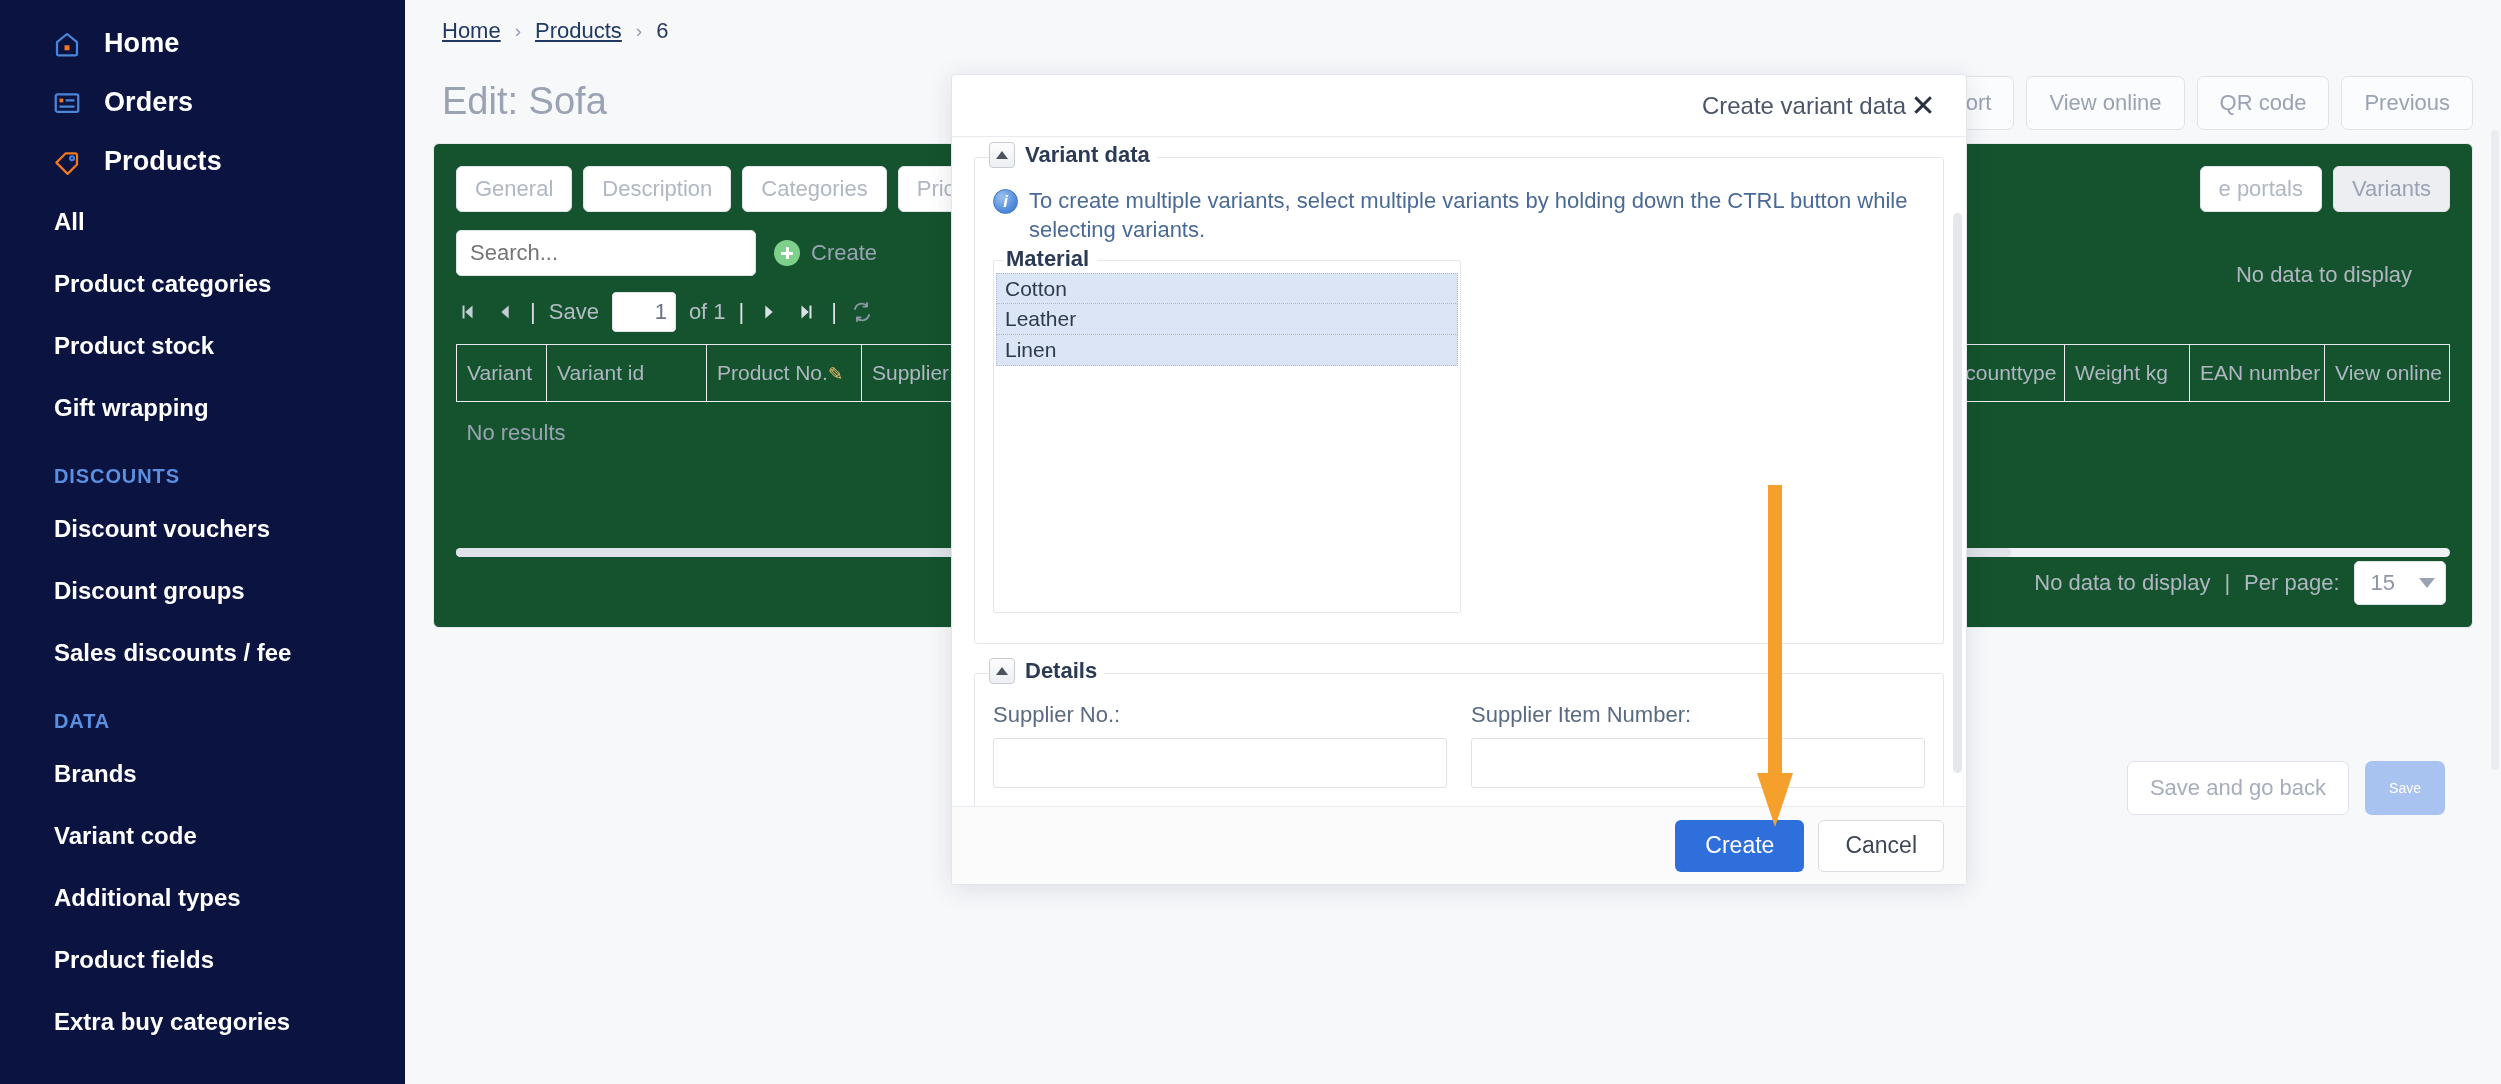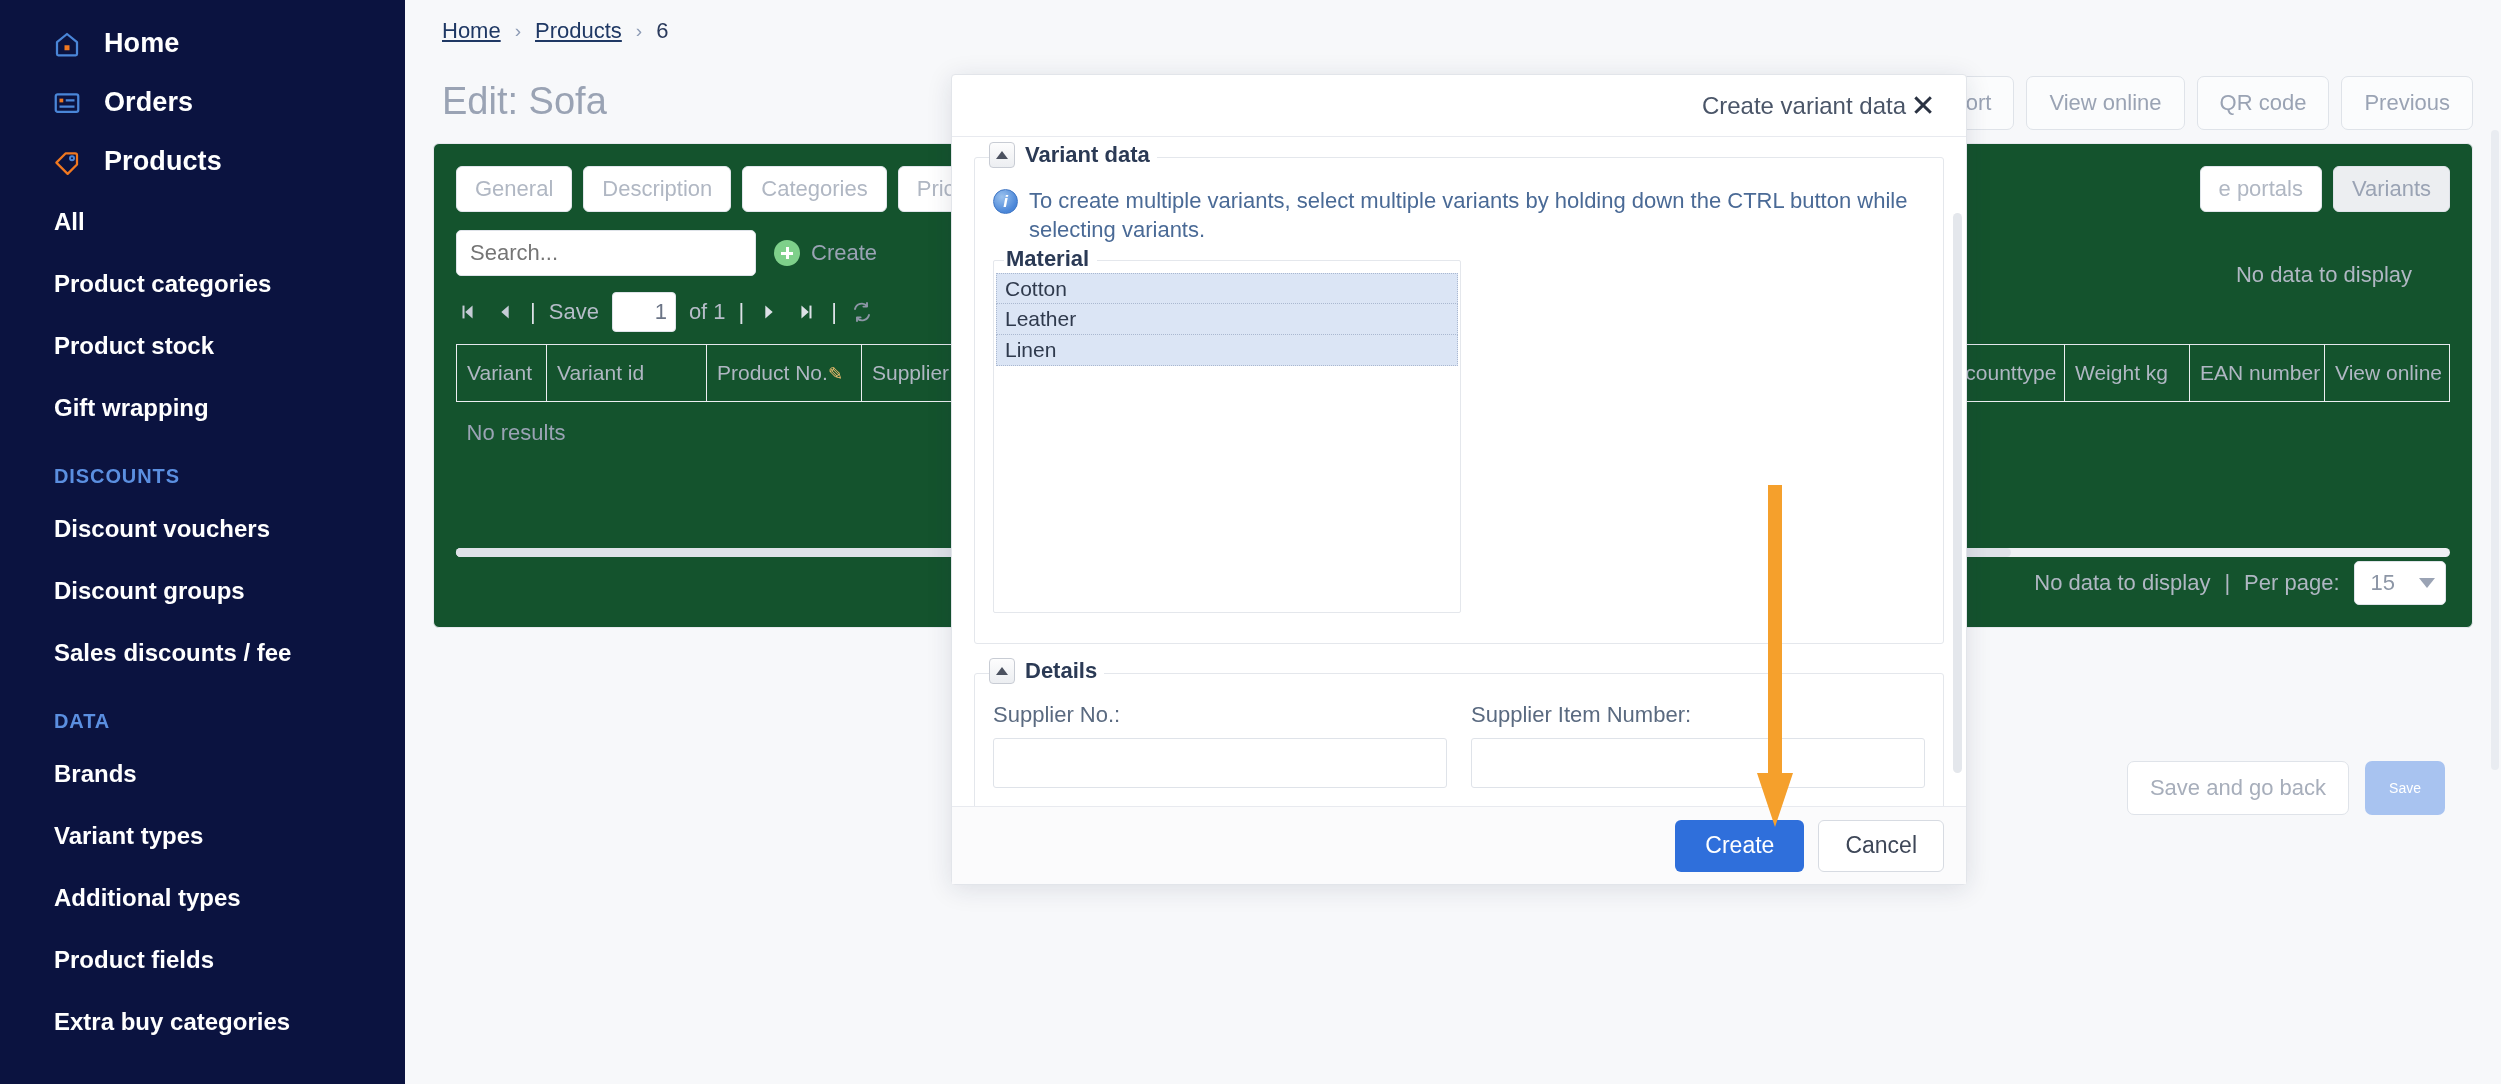--- a/index.html
+++ b/index.html
@@ -170,21 +170,21 @@
     <div class="sub-item indent">Product stock</div>
     <div class="sub-item indent">Gift wrapping</div>
 
     <div class="group-title">DISCOUNTS</div>
     <div class="sub-item">Discount vouchers</div>
     <div class="sub-item">Discount groups</div>
     <div class="sub-item">Sales discounts / fee</div>
 
     <div class="group-title">DATA</div>
     <div class="sub-item">Brands</div>
-    <div class="sub-item">Variant types</div>
+    <div class="sub-item">Variant code</div>
     <div class="sub-item">Additional types</div>
     <div class="sub-item">Product fields</div>
     <div class="sub-item">Extra buy categories</div>
   </nav>
 
   <main class="main">
 
     <div class="breadcrumb">
       <a>Home</a>
       <span class="sep">›</span>

